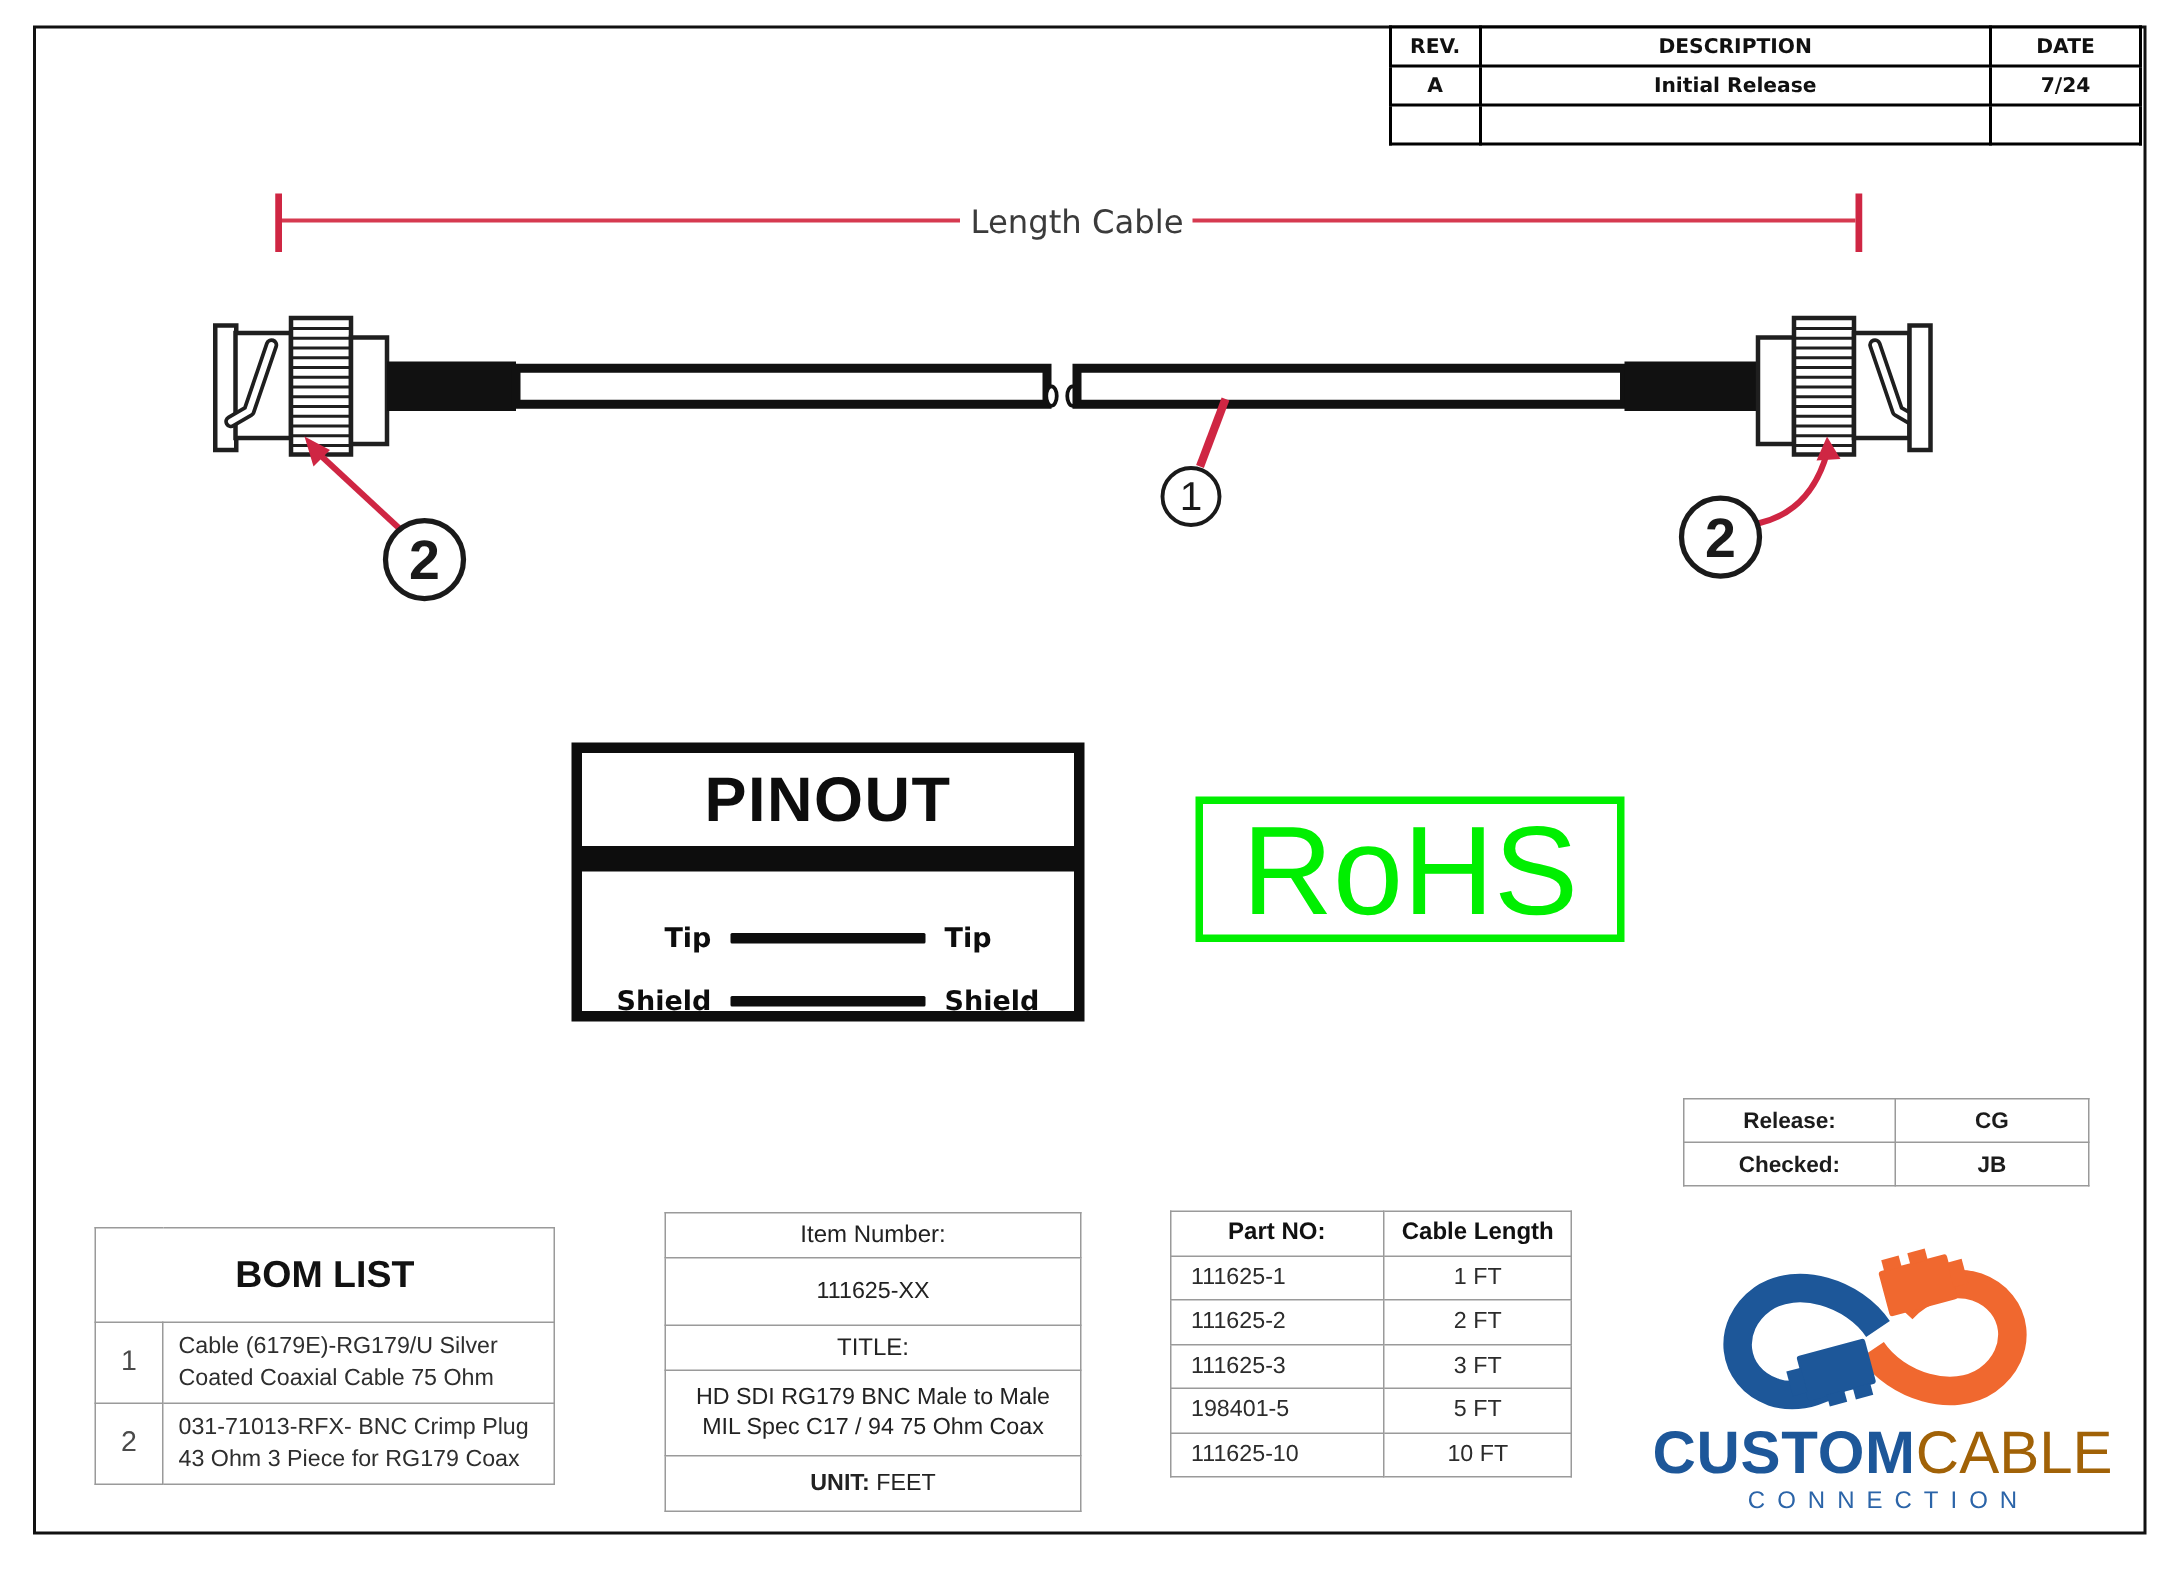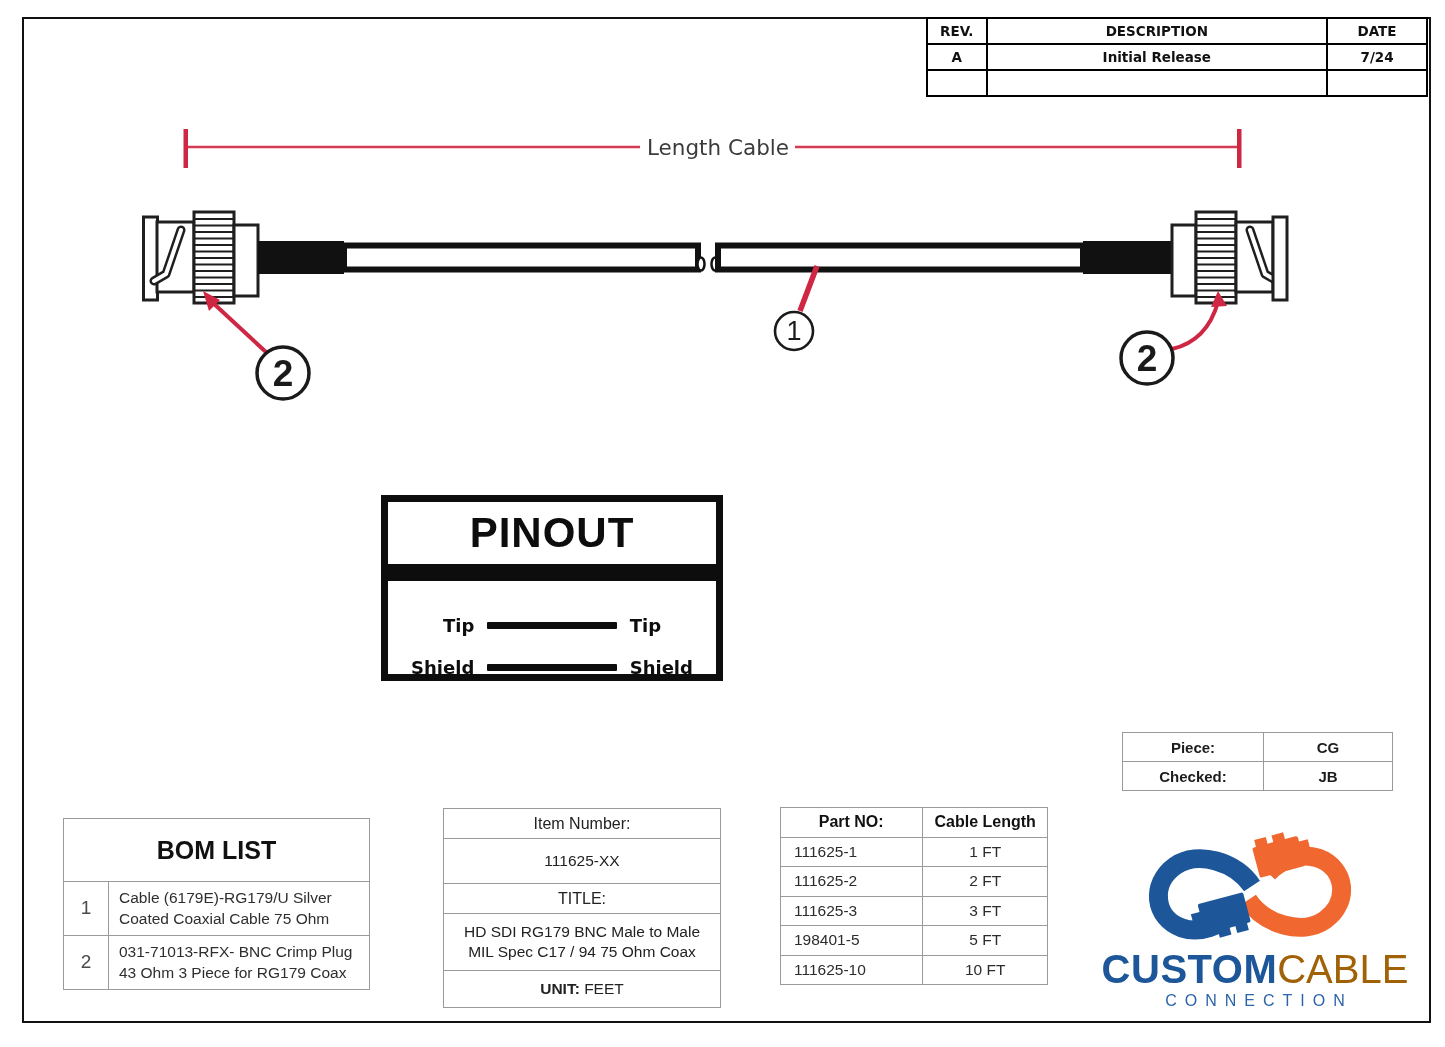--- a/index.html
+++ b/index.html
@@ -166,25 +166,26 @@
         <span class="lbl-r">Tip</span>
       </div>
       <div class="pin-row">
         <span class="lbl-l">Shield</span>
         <span class="wire"></span>
         <span class="lbl-r">Shield</span>
       </div>
     </div>
   </div>
 
+  <div class="abs" id="rohs">RoHS</div>
 
   <table class="abs" id="approval">
     <tbody>
         <tr>
-      <td class="a-l">Piece:</td>
+      <td class="a-l">Release:</td>
       <td class="a-v">CG</td>
     </tr>
     <tr>
       <td class="a-l">Checked:</td>
       <td class="a-v">JB</td>
     </tr>
   </tbody>
     </table>
 
   <table class="abs" id="bom">

